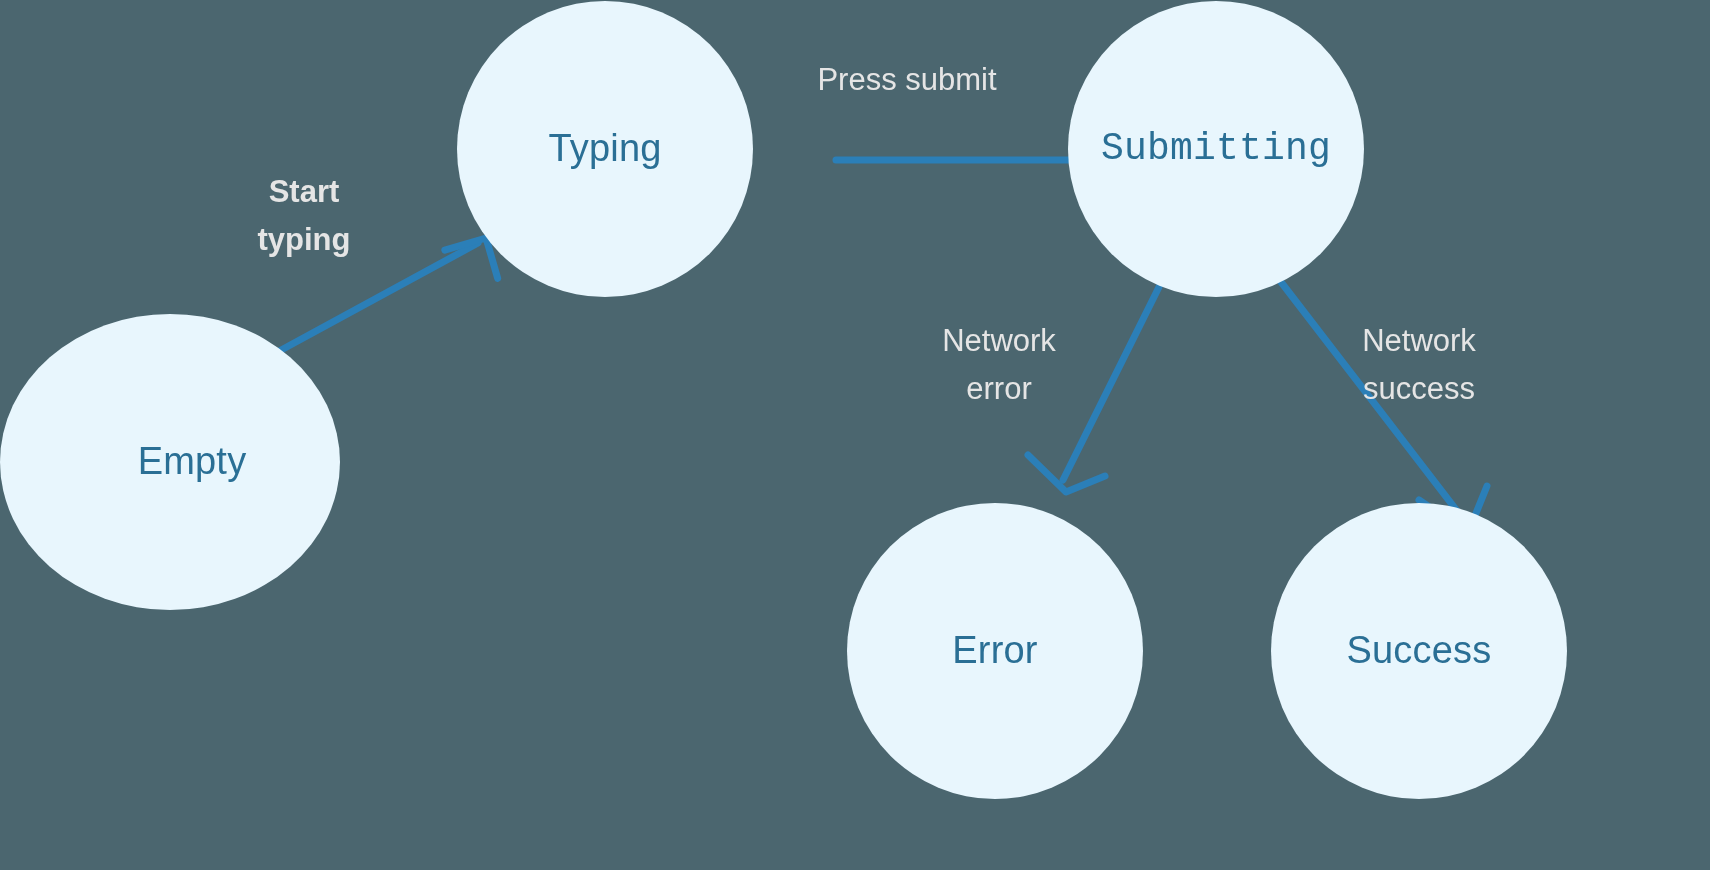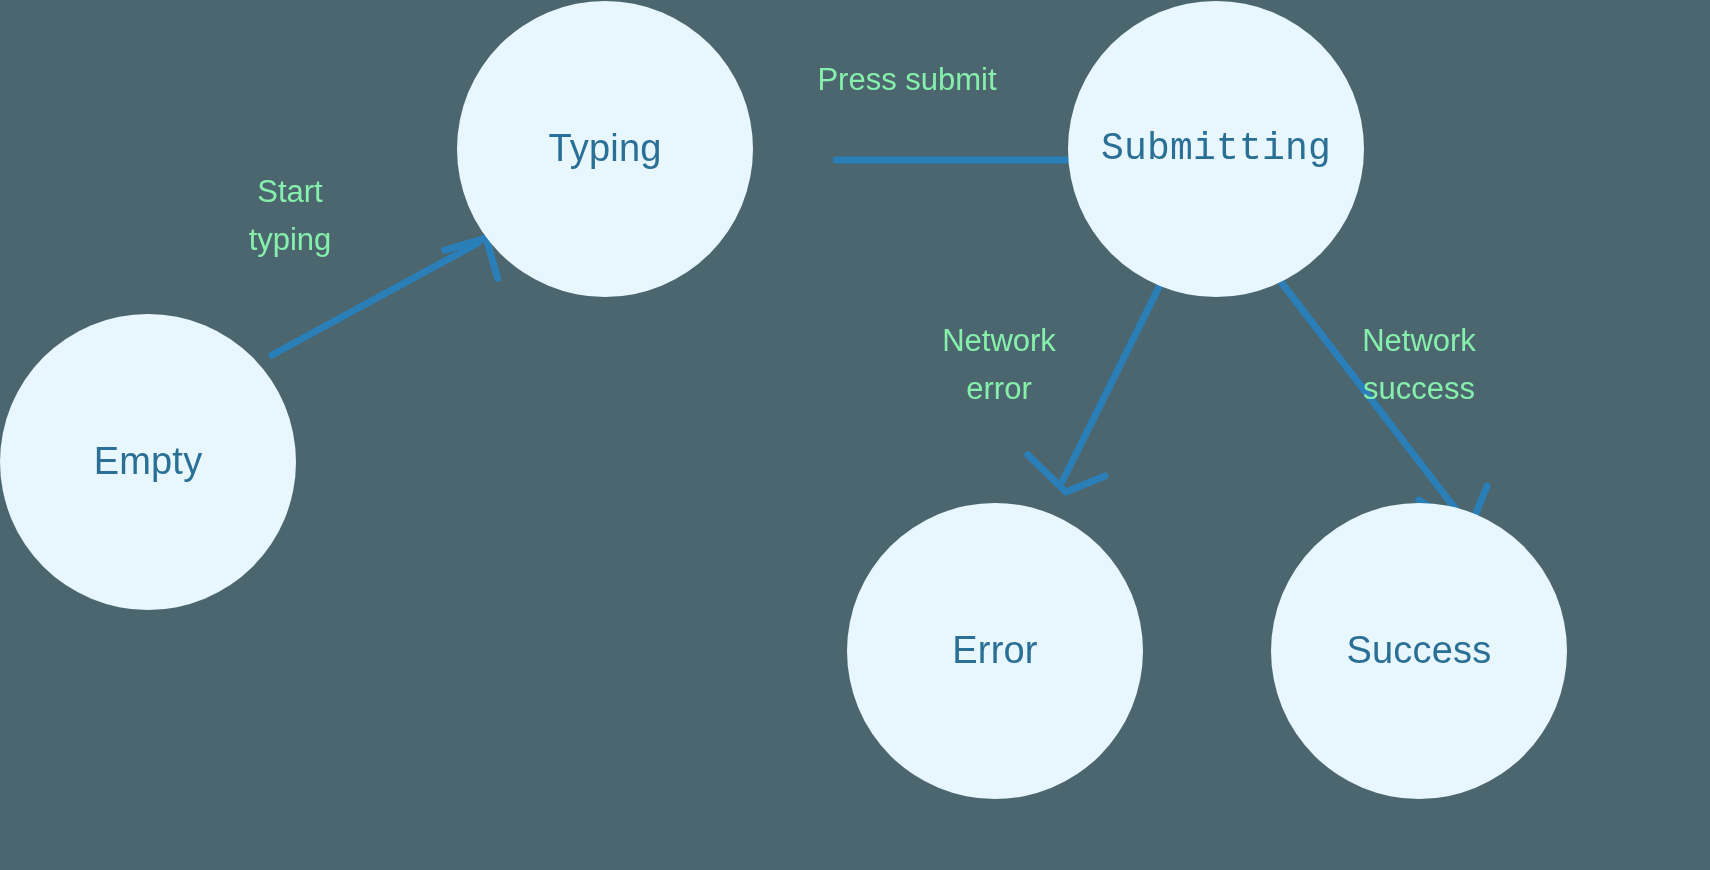--- a/index.html
+++ b/index.html
@@ -34,21 +34,21 @@
     color: #2a6f95;
     font-size: 38px;
     font-weight: 400;
     letter-spacing: 0.2px;
     line-height: 1.1;
     text-align: center;
     white-space: nowrap;
   }
   .edge-label {
     position: absolute;
-    color: #86efac;
+    color: #e5e5e5;
     font-size: 31px;
     font-weight: 400;
     line-height: 1.55;
     text-align: center;
     white-space: pre-line;
   }
 </style>
 </head>
 <body>
 
@@ -70,41 +70,41 @@
       <line x1="1159" y1="287" x2="1063" y2="480" stroke="#2b7fb8" stroke-width="7" stroke-linecap="round"></line>
       <polyline points="1028,455 1066,492 1105,476" fill="none" stroke="#2b7fb8" stroke-width="7" stroke-linecap="round" stroke-linejoin="round"></polyline>
     </g>
 
     <g>
       <line x1="1281" y1="282" x2="1464" y2="520" stroke="#2b7fb8" stroke-width="7" stroke-linecap="round"></line>
       <polyline points="1419,500 1468,533 1487,486" fill="none" stroke="#2b7fb8" stroke-width="7" stroke-linecap="round" stroke-linejoin="round"></polyline>
     </g>
   </svg>
 
-  <div class="node" style="left:0px; top:314px; width:296px; height:296px;">
+  <div class="node" style="left:0px; top:314px; width:296px; height:296px;padding-left:44px;">
     <span class="node-label">Empty</span>
   </div>
 
   <div class="node" style="left:457px; top:1px; width:296px; height:296px;">
     <span class="node-label">Typing</span>
   </div>
 
   <div class="node" style="left:1068px; top:1px; width:296px; height:296px;font-family:Liberation Mono, monospace;">
     <span class="node-label">Submitting</span>
   </div>
 
   <div class="node" style="left:847px; top:503px; width:296px; height:296px;">
     <span class="node-label">Error</span>
   </div>
 
   <div class="node" style="left:1271px; top:503px; width:296px; height:296px;">
     <span class="node-label">Success</span>
   </div>
 
-  <div class="edge-label" style="left:150px; top:168px; width:280px;">Start
+  <div class="edge-label" style="left:164px; top:168px; width:280px;font-weight:bold;">Start
 typing</div>
 
   <div class="edge-label" style="left:757px; top:56px; width:300px;">Press submit</div>
 
   <div class="edge-label" style="left:859px; top:317px; width:280px;">Network
 error</div>
 
   <div class="edge-label" style="left:1279px; top:317px; width:280px;">Network
 success</div>
 

